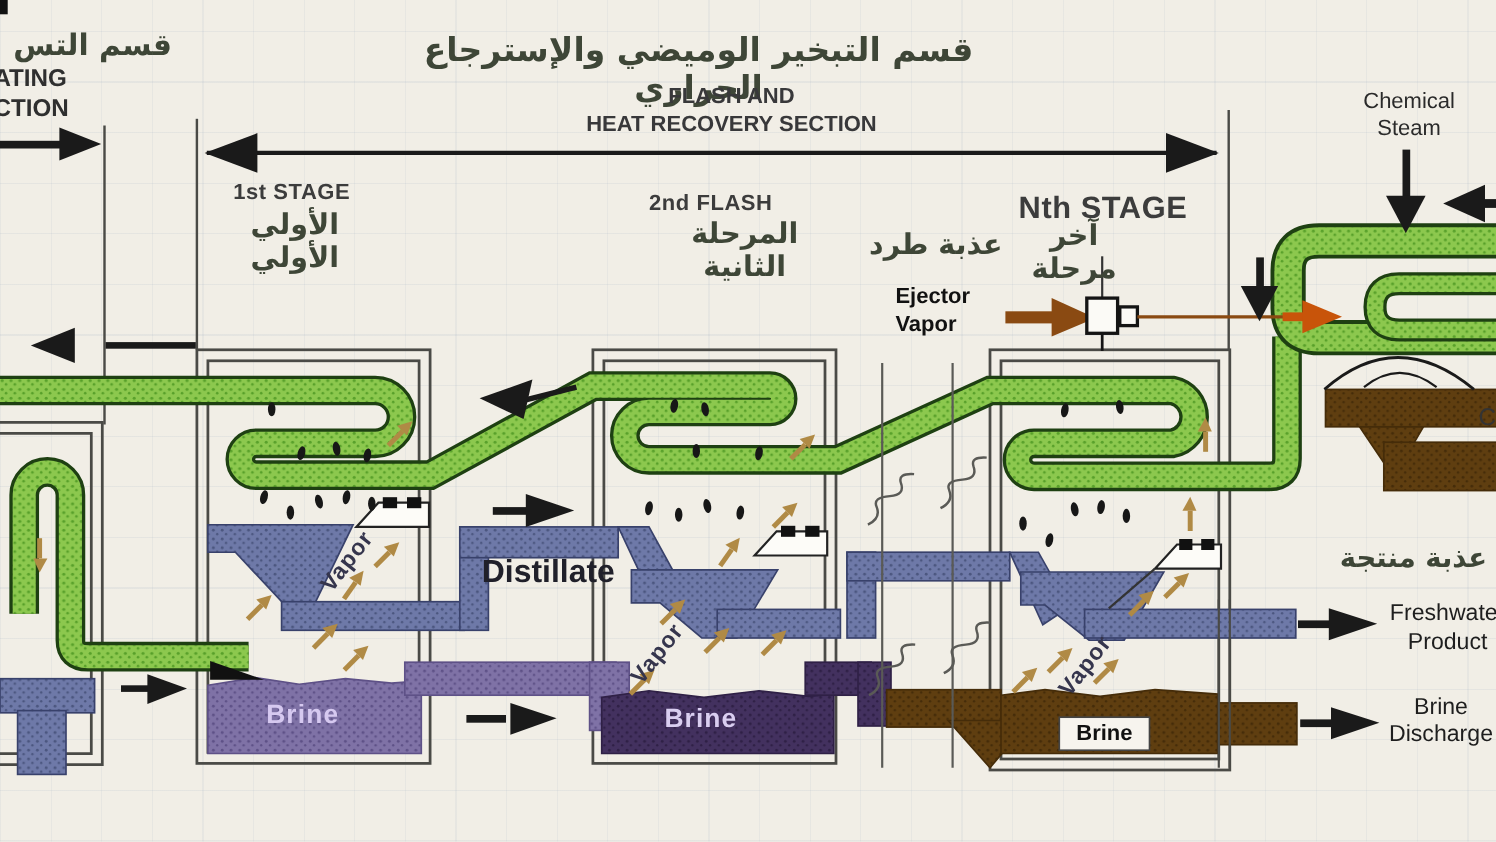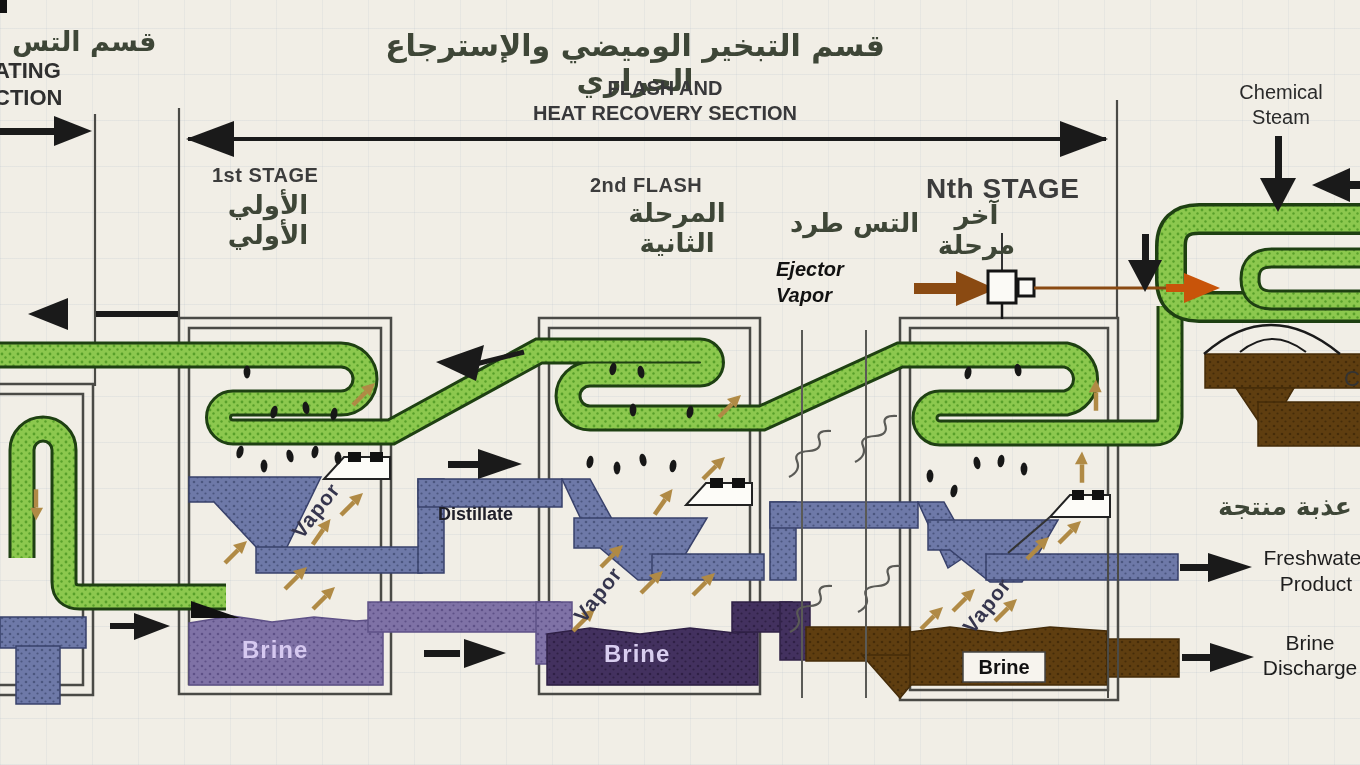--- a/index.html
+++ b/index.html
@@ -257,27 +257,27 @@
   <div>Steam</div>
 </div>
 
 <div class="lbl" style="left:212px;top:164px;font-size:20px;font-weight:600;color:#3c3c3c;letter-spacing:.5px;">1st STAGE</div>
 <div class="lbl ar ctr" style="left:198px;top:190px;width:140px;font-size:26px;">الأولي الأولي</div>
 <div class="lbl" style="left:590px;top:174px;font-size:20px;font-weight:600;color:#3c3c3c;letter-spacing:.5px;">2nd FLASH</div>
 <div class="lbl ar ctr" style="left:602px;top:198px;width:150px;font-size:26px;">المرحلة الثانية</div>
 <div class="lbl" style="left:926px;top:173px;font-size:28px;font-weight:600;color:#3c3c3c;letter-spacing:.5px;">Nth STAGE</div>
 <div class="lbl ar ctr" style="left:914px;top:200px;width:125px;font-size:26px;">آخر مرحلة</div>
 
-<div class="lbl ar" style="left:790px;top:208px;font-size:26px;">التس طرد</div>
-<div class="lbl" style="left:776px;top:256px;font-size:20px;font-weight:bold;line-height:26px;color:#111;font-style:italic;">
+<div class="lbl ar" style="left:790px;top:208px;font-size:26px;">عذبة طرد</div>
+<div class="lbl" style="left:814px;top:256px;font-size:20px;font-weight:bold;line-height:26px;color:#111;">
   <div>Ejector</div>
   <div>Vapor</div>
 </div>
 
-<div class="lbl" style="left:438px;top:504px;font-size:18px;font-weight:600;color:#20202a;">Distillate</div>
+<div class="lbl" style="left:438px;top:504px;font-size:29px;font-weight:600;color:#20202a;">Distillate</div>
 
 <div class="lbl" style="left:306px;top:519px;font-size:21px;font-weight:600;color:#35354d;letter-spacing:1px;transform:rotate(-52deg);transform-origin:0 100%;">Vapor</div>
 <div class="lbl" style="left:588px;top:603px;font-size:21px;font-weight:600;color:#35354d;letter-spacing:1px;transform:rotate(-52deg);transform-origin:0 100%;">Vapor</div>
 <div class="lbl" style="left:977px;top:614px;font-size:21px;font-weight:600;color:#35354d;letter-spacing:1px;transform:rotate(-52deg);transform-origin:0 100%;">Vapor</div>
 
 <div class="lbl" style="left:242px;top:636px;font-size:24px;font-weight:bold;color:#d6c9f0;letter-spacing:1px;">Brine</div>
 <div class="lbl" style="left:604px;top:640px;font-size:24px;font-weight:bold;color:#d9cef0;letter-spacing:1px;">Brine</div>
 <div class="lbl ctr" style="left:963px;top:656px;width:82px;font-size:20px;font-weight:bold;color:#111;">Brine</div>
 
 <div class="lbl ar" style="left:1218px;top:492px;font-size:25px;">مياه عذبة منتجة</div>

